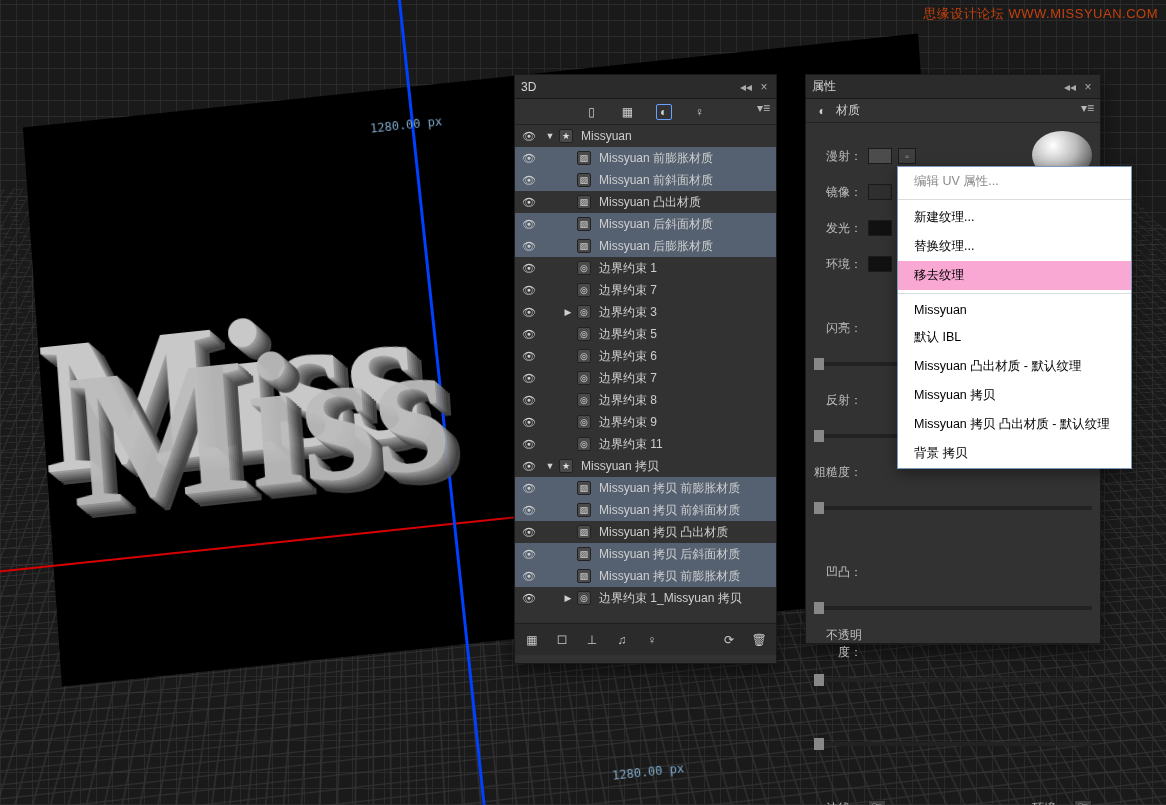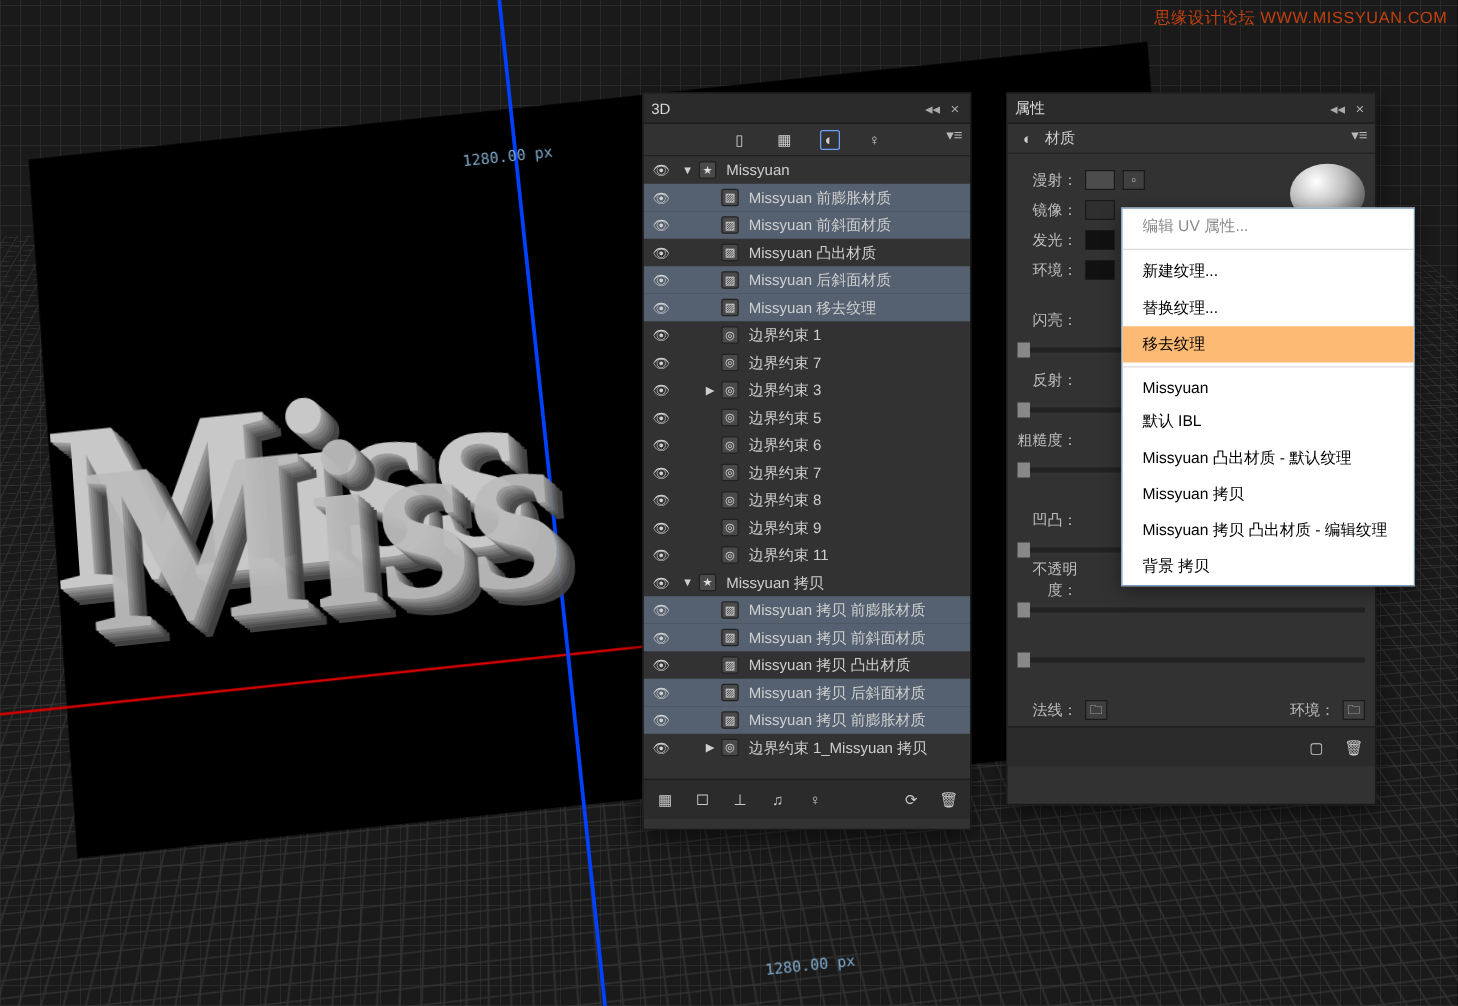--- a/index.html
+++ b/index.html
@@ -84,38 +84,38 @@
 .row span.lbl { margin-left: 4px; }
 .panel-footer {
   height: 32px; border-top: 1px solid #1e1e1e; background: #2b2b2b;
   display: flex; align-items: center; padding: 0 8px; gap: 12px;
 }
 .fbtn { width: 18px; height: 18px; display: inline-flex; align-items: center; justify-content: center; color: #c9c9c9; }
 .fspacer { flex: 1; }
 
 .prop-head { height: 24px; border-bottom: 1px solid #222; display: flex; align-items: center; gap: 6px; padding: 0 8px; }
 .prop-body { padding: 8px 8px 0; }
-.prow { display: flex; align-items: center; height: 22px; gap: 6px; font-size: 12px; color: #bfbfbf; margin: 2px 0; }
+.prow { display: flex; align-items: center; height: 22px; gap: 6px; font-size: 12px; color: #bfbfbf; margin: 14px 0; }
 .prow .plabel { width: 48px; text-align: right; }
 .sw { width: 24px; height: 16px; background: #4c4c4c; border: 1px solid #1a1a1a; }
 .iconbtn { width: 18px; height: 16px; background: #3f3f3f; border: 1px solid #1a1a1a; display: inline-flex; align-items: center; justify-content: center; font-size: 10px; }
 .sphere { width: 60px; height: 48px; border-radius: 50%; background: radial-gradient(circle at 35% 30%, #fff, #bcbcbc 45%, #5a5a5a 85%); margin-left: auto; }
 .slider { flex: 1; height: 4px; background: #222; position: relative; }
 .slider::after { content:""; position:absolute; left:0; top:-4px; width:10px; height:12px; background:#888; }
 .numbox { width: 56px; height: 18px; background: #222; border: 1px solid #111; color: #ddd; text-align: right; padding-right: 4px; font-size: 11px; line-height: 16px; }
 .section-gap { height: 14px; }
 
 .ctx-menu {
   position: absolute; top: 166px; left: 897px; width: 235px;
   background: #fff; color: #000; border: 1px solid #7a99b8;
   box-shadow: 0 4px 14px rgba(0,0,0,.4); font-size: 12.5px;
 }
 .ctx-item { padding: 6px 16px; }
 .ctx-item.dim { color: #8a8a8a; }
-.ctx-item.hl { background: #fdba74; }
+.ctx-item.hl { background: #f9a8d4; }
 .ctx-sep { height: 1px; background: #dcdcdc; margin: 3px 0; }
 
 .folder-ico { color: #ddd; }
 </style>
 </head>
 <body>
 
 <div class="viewport">
   <div class="canvas-black"></div>
   <div class="axis-red"></div>
@@ -176,21 +176,21 @@
         <span class="spacer" style="width:18px"></span>
         <span class="caret"></span>
         <span class="mat-ico">▨</span>
         <span class="lbl">Missyuan 后斜面材质</span>
       </div>
       <div class="row sel">
         <span class="eye">👁</span>
         <span class="spacer" style="width:18px"></span>
         <span class="caret"></span>
         <span class="mat-ico">▨</span>
-        <span class="lbl">Missyuan 移去纹理</span>
+        <span class="lbl">Missyuan 后膨胀材质</span>
       </div>
       <div class="row">
         <span class="eye">👁</span>
         <span class="spacer" style="width:18px"></span>
         <span class="caret"></span>
         <span class="constr-ico">◎</span>
         <span class="lbl">边界约束 1</span>
       </div>
       <div class="row">
         <span class="eye">👁</span>
@@ -407,16 +407,16 @@
       <div class="ctx-item">新建纹理...</div>
       <div class="ctx-item">替换纹理...</div>
       <div class="ctx-item hl">移去纹理</div>
     </div>
   <div class="ctx-sep"></div>
   <div id="ctx-bot">
       <div class="ctx-item">Missyuan</div>
       <div class="ctx-item">默认 IBL</div>
       <div class="ctx-item">Missyuan 凸出材质 - 默认纹理</div>
       <div class="ctx-item">Missyuan 拷贝</div>
-      <div class="ctx-item">Missyuan 拷贝 凸出材质 - 编辑纹理</div>
+      <div class="ctx-item">Missyuan 拷贝 凸出材质 - 默认纹理</div>
       <div class="ctx-item">背景 拷贝</div>
     </div>
 </div>
 
 </body></html>

